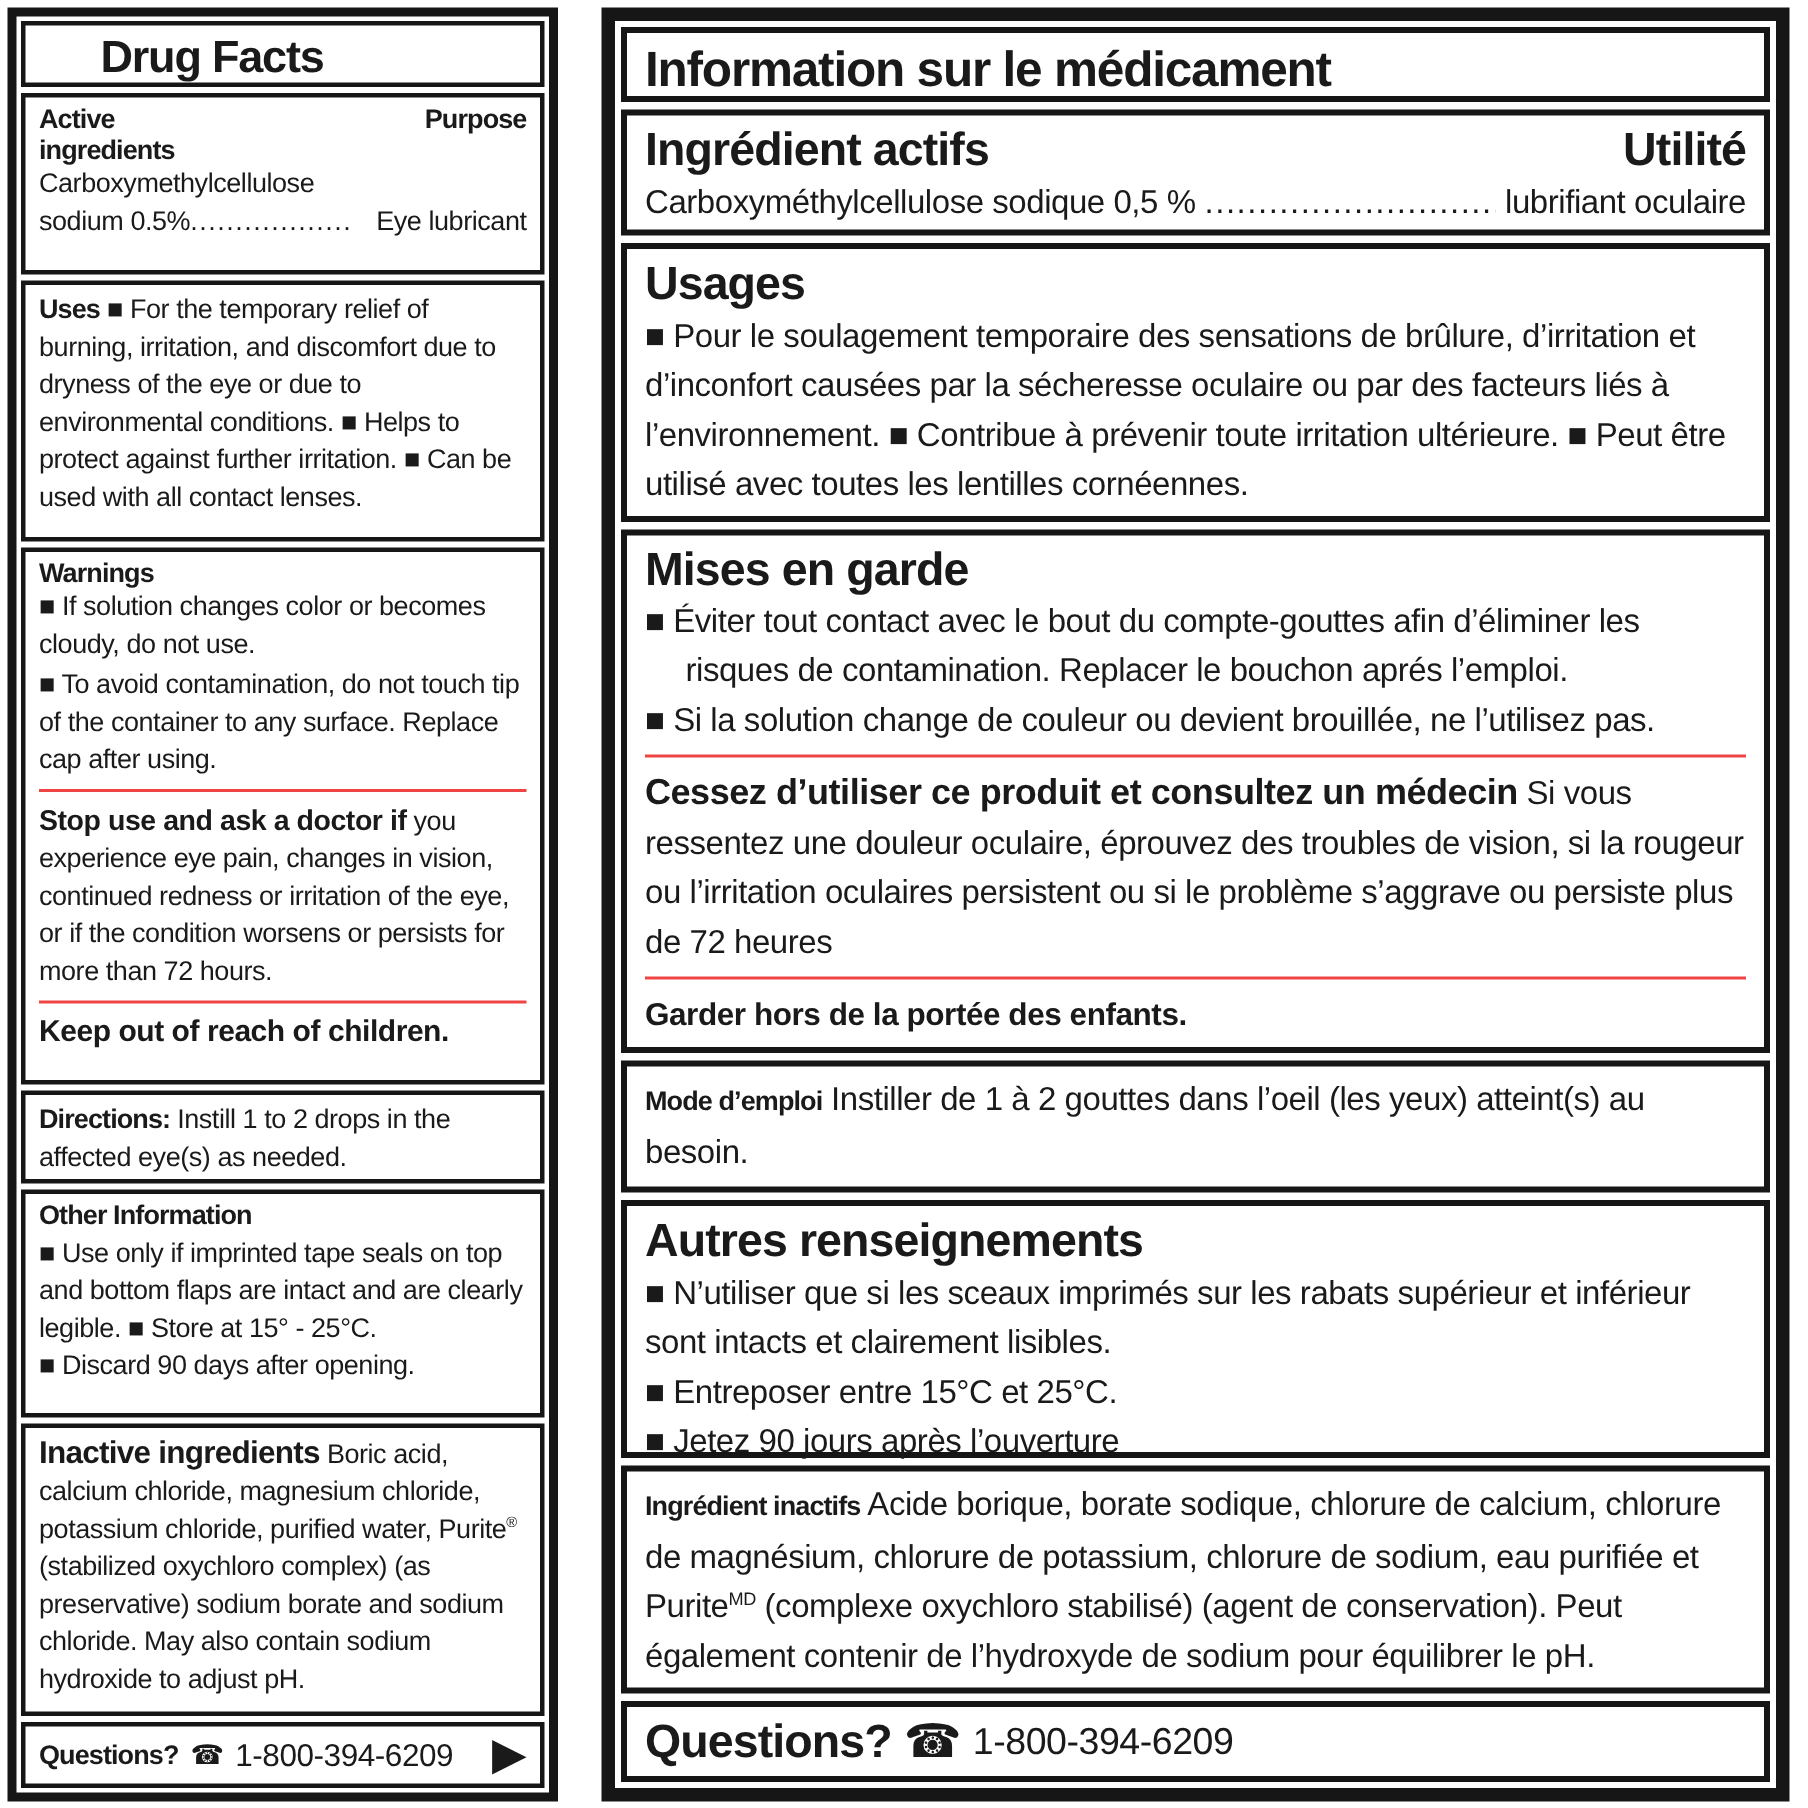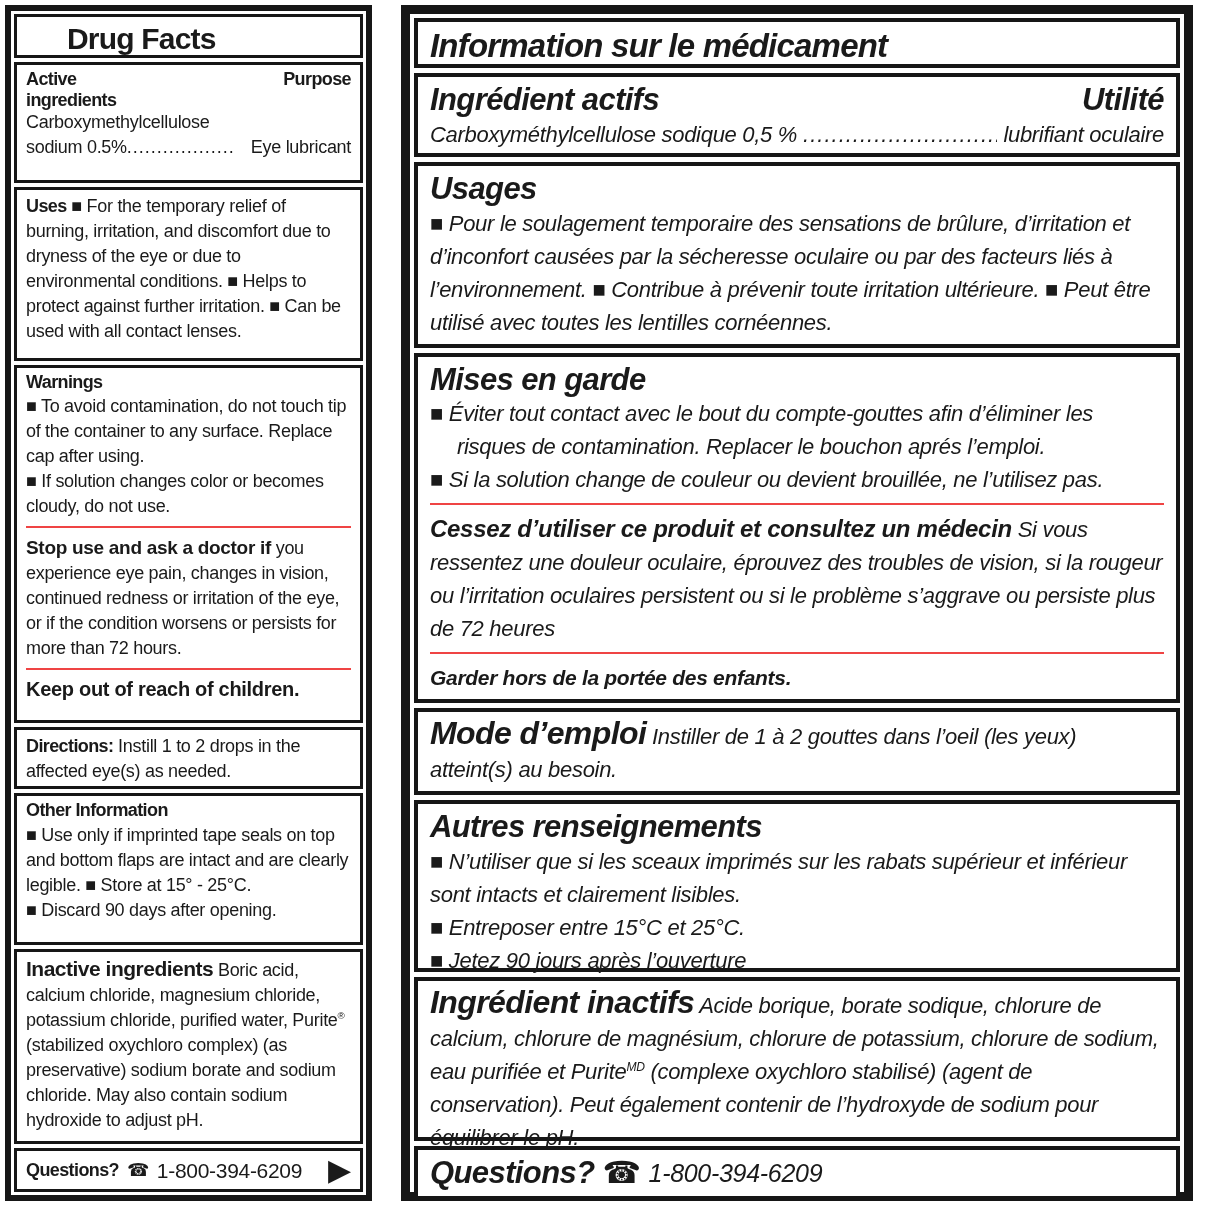--- a/index.html
+++ b/index.html
@@ -14,34 +14,34 @@
     position: absolute; top: 5px;
     background: #ffffff;
     border: 6px solid #161616;
     display: flex; flex-direction: column;
     gap: 4px; padding: 3px;
   }
   #left-panel  { left: 5px;   width: 367px; height: 1196px; }
   #right-panel { left: 401px; width: 792px; height: 1196px; border-width: 9px; gap: 5px; padding: 4px; }
 
   .sec { border: 3px solid #161616; padding: 4px 9px; background: #fff; }
-  #right-panel .sec { border-width: 4px; padding: 5px 12px; font-style: italic; }
+  #right-panel .sec { border-width: 4px; padding: 5px 12px; }
 
   
   .l-title { font-size: 30px; font-weight: 700; letter-spacing: -0.8px; line-height: 36px; margin-left: 41px; }
   .l-h     { font-size: 18px; font-weight: 700; letter-spacing: -0.6px; line-height: 1.15; }
   .l-body  { font-size: 18px; line-height: 25px; letter-spacing: -0.3px; }
   .l-lead  { font-size: 21px; font-weight: 700; letter-spacing: -0.5px; }
   .l-bold  { font-weight: 700; }
 
   
   .r-title { font-size: 33px; font-weight: 700; letter-spacing: -0.8px; line-height: 38px; }
   .r-h     { font-size: 31px; font-weight: 700; letter-spacing: -0.6px; line-height: 1.15; }
   .r-body  { font-size: 22px; line-height: 33px; letter-spacing: -0.3px; }
-  .r-lead  { font-size: 32px; font-weight: 700; letter-spacing: -0.6px; }
+  .r-lead  { font-size: 18px; font-weight: 700; letter-spacing: -0.6px; }
   .r-bold  { font-weight: 700; }
 
   
   .h-l-title { height: 44px; }  .h-l-active { height: 124px; } .h-l-uses { height: 178px; }
   .h-l-warn  { height: 368px; } .h-l-dir { height: 62px; }     .h-l-other { height: 156px; }
   .h-l-inact { height: 200px; } .h-l-q { flex: 1; }
   .h-r-title { height: 50px; }  .h-r-actifs { height: 84px; }  .h-r-usages { height: 186px; }
   .h-r-mises { height: 367px; } .h-r-mode { height: 96px; }    .h-r-autres { height: 172px; }
   .h-r-inact { height: 164px; } .h-r-q { flex: 1; }
 
@@ -84,22 +84,22 @@
       <span class="nowrap">Eye lubricant</span>
     </div>
   </div>
 
   <div class="sec h-l-uses">
     <p class="l-body"><span class="l-h">Uses</span> <span>■ For the temporary relief of burning, irritation, and discomfort due to dryness of the eye or due to environmental conditions. ■ Helps to protect against further irritation. ■ Can be used with all contact lenses.</span></p>
   </div>
 
   <div class="sec h-l-warn">
     <div class="l-h">Warnings</div>
+    <p class="l-body">■ If solution changes color or becomes cloudy, do not use.</p>
     <p class="l-body mt">■ To avoid contamination, do not touch tip of the container to any surface. Replace cap after using.</p>
-    <p class="l-body">■ If solution changes color or becomes cloudy, do not use.</p>
     <p class="l-body rule-top"><span class="l-bold" style="font-size:19px">Stop use and ask a doctor if</span><span> you experience eye pain, changes in vision, continued redness or irritation of the eye, or if the condition worsens or persists for more than 72 hours.</span></p>
     <p class="l-body rule-top l-bold" style="font-size:20px">Keep out of reach of children.</p>
   </div>
 
   <div class="sec h-l-dir">
     <p class="l-body"><span class="l-h">Directions:</span><span> Instill 1 to 2 drops in the affected eye(s) as needed.</span></p>
   </div>
 
   <div class="sec h-l-other">
     <div class="l-h">Other Information</div>

